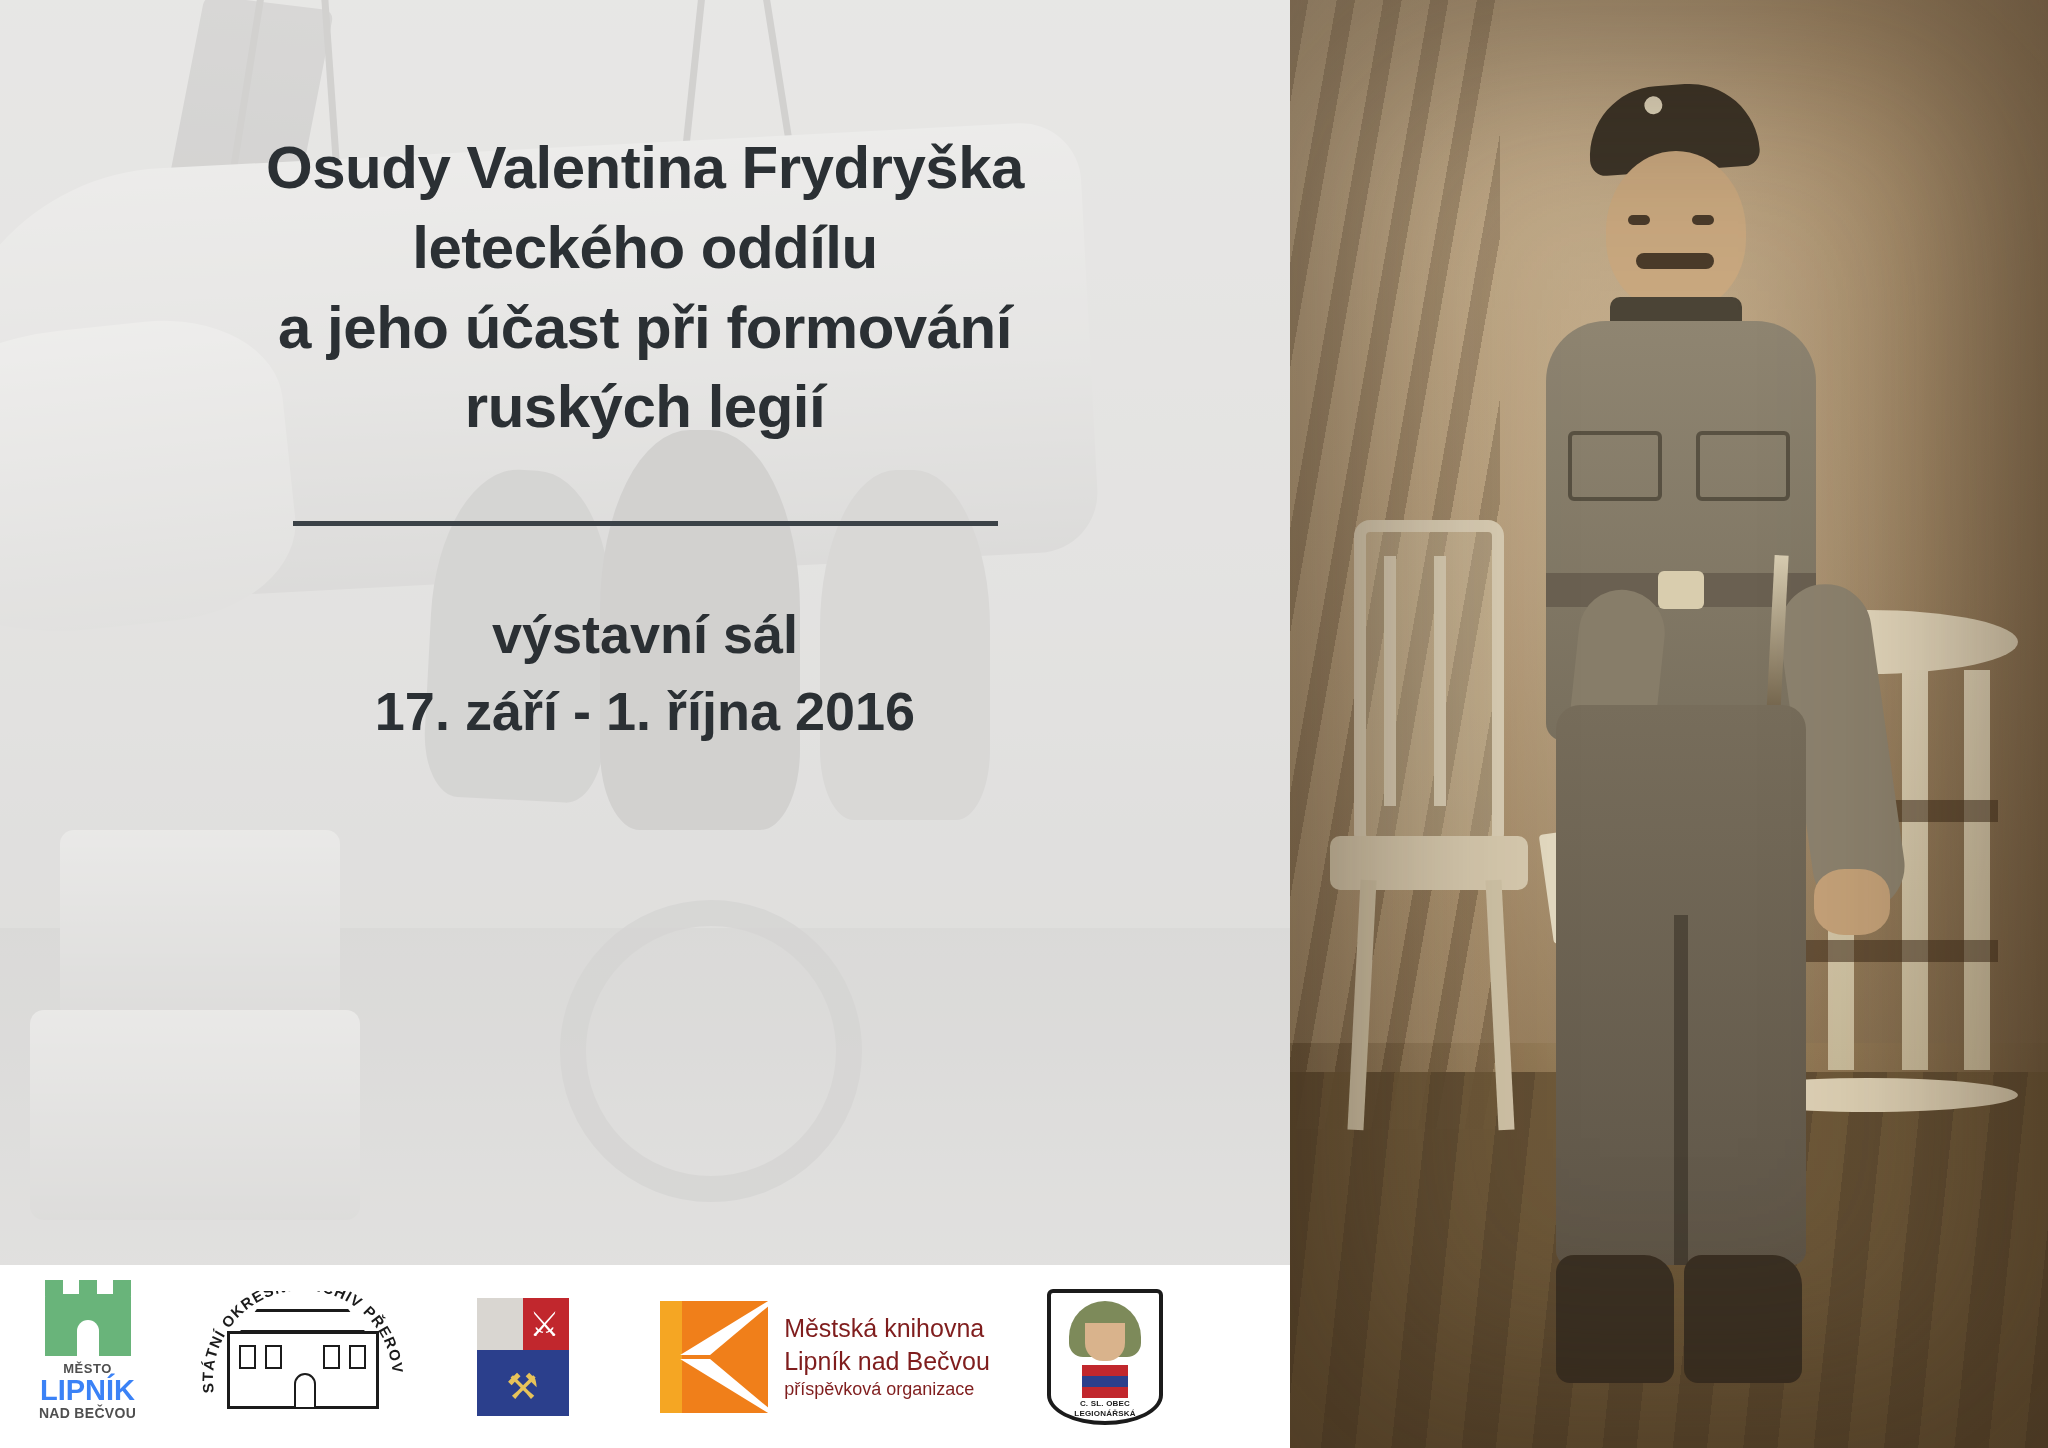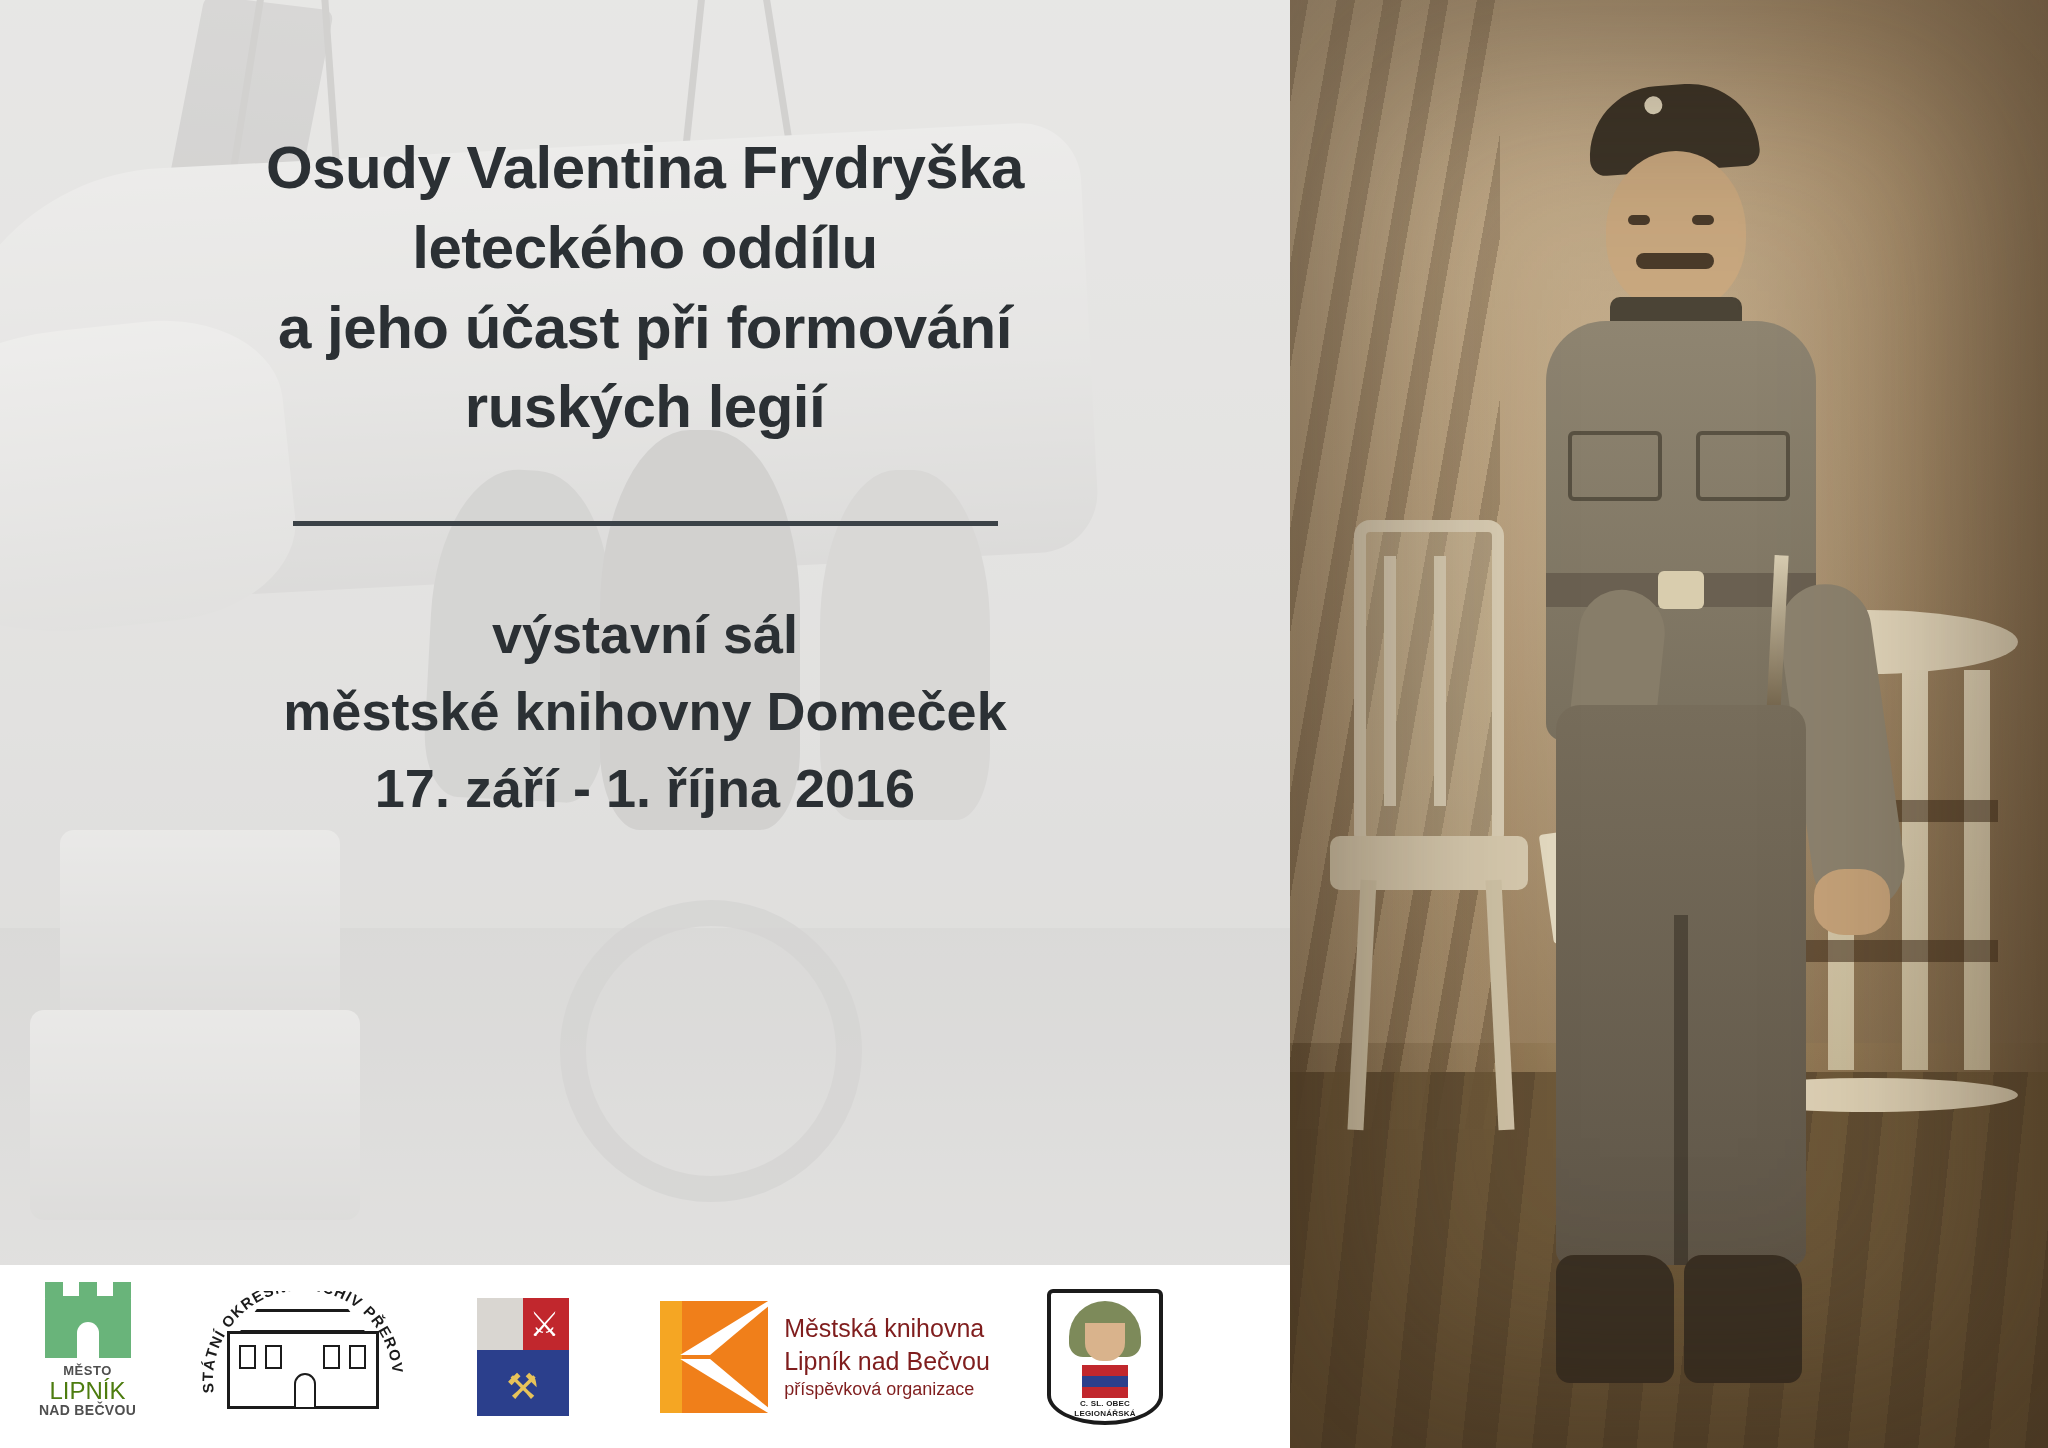--- a/index.html
+++ b/index.html
@@ -200,21 +200,21 @@
     background:
       linear-gradient(90deg, #69b47a 0 18px, transparent 18px 34px, #69b47a 34px 52px, transparent 52px 68px, #69b47a 68px 86px);
   }
   .logo-lipnik .crest:after {
     content: "";
     position: absolute; left: 32px; top: 26px; width: 22px; height: 36px;
     background: #ffffff; border-radius: 11px 11px 0 0;
   }
   .logo-lipnik .txt { text-align: center; line-height: 1.05; margin-top: 6px; }
   .logo-lipnik .t1 { font-size: 13px; font-weight: bold; color: #4f4f4f; letter-spacing: .5px; }
-  .logo-lipnik .t2 { font-size: 24px; font-weight: normal; color: #4d7c0f; letter-spacing: 0; }
+  .logo-lipnik .t2 { font-size: 29px; font-weight: bold; color: #3b82f6; letter-spacing: 0; }
   .logo-lipnik .t3 { font-size: 14px; font-weight: bold; color: #4f4f4f; letter-spacing: .3px; }
 
   
   .logo-archiv { width: 255px; position: relative; }
   .logo-archiv .ring {
     position: relative; width: 204px; height: 132px;
   }
   .logo-archiv svg { position: absolute; left: 0; top: 0; }
   .logo-archiv .bld {
     position: absolute;
@@ -521,21 +521,20 @@
         <div class="title-line">Osudy Valentina Frydryška</div>
         <div class="title-line">leteckého oddílu</div>
         <div class="title-line">a jeho účast při formování</div>
         <div class="title-line">ruských legií</div>
       </div>
 
       <div class="divider"></div>
 
       <div class="venue-block">
         <div class="venue-line">výstavní sál</div>
-        <div class="venue-line">městské knihovny Domeček</div>
         <div class="venue-line">17. září - 1. října 2016</div>
       </div>
 
 
     </div>
 
     <div class="logo-bar">
 
       <div class="logo logo-lipnik">
         <div class="crest"></div>

